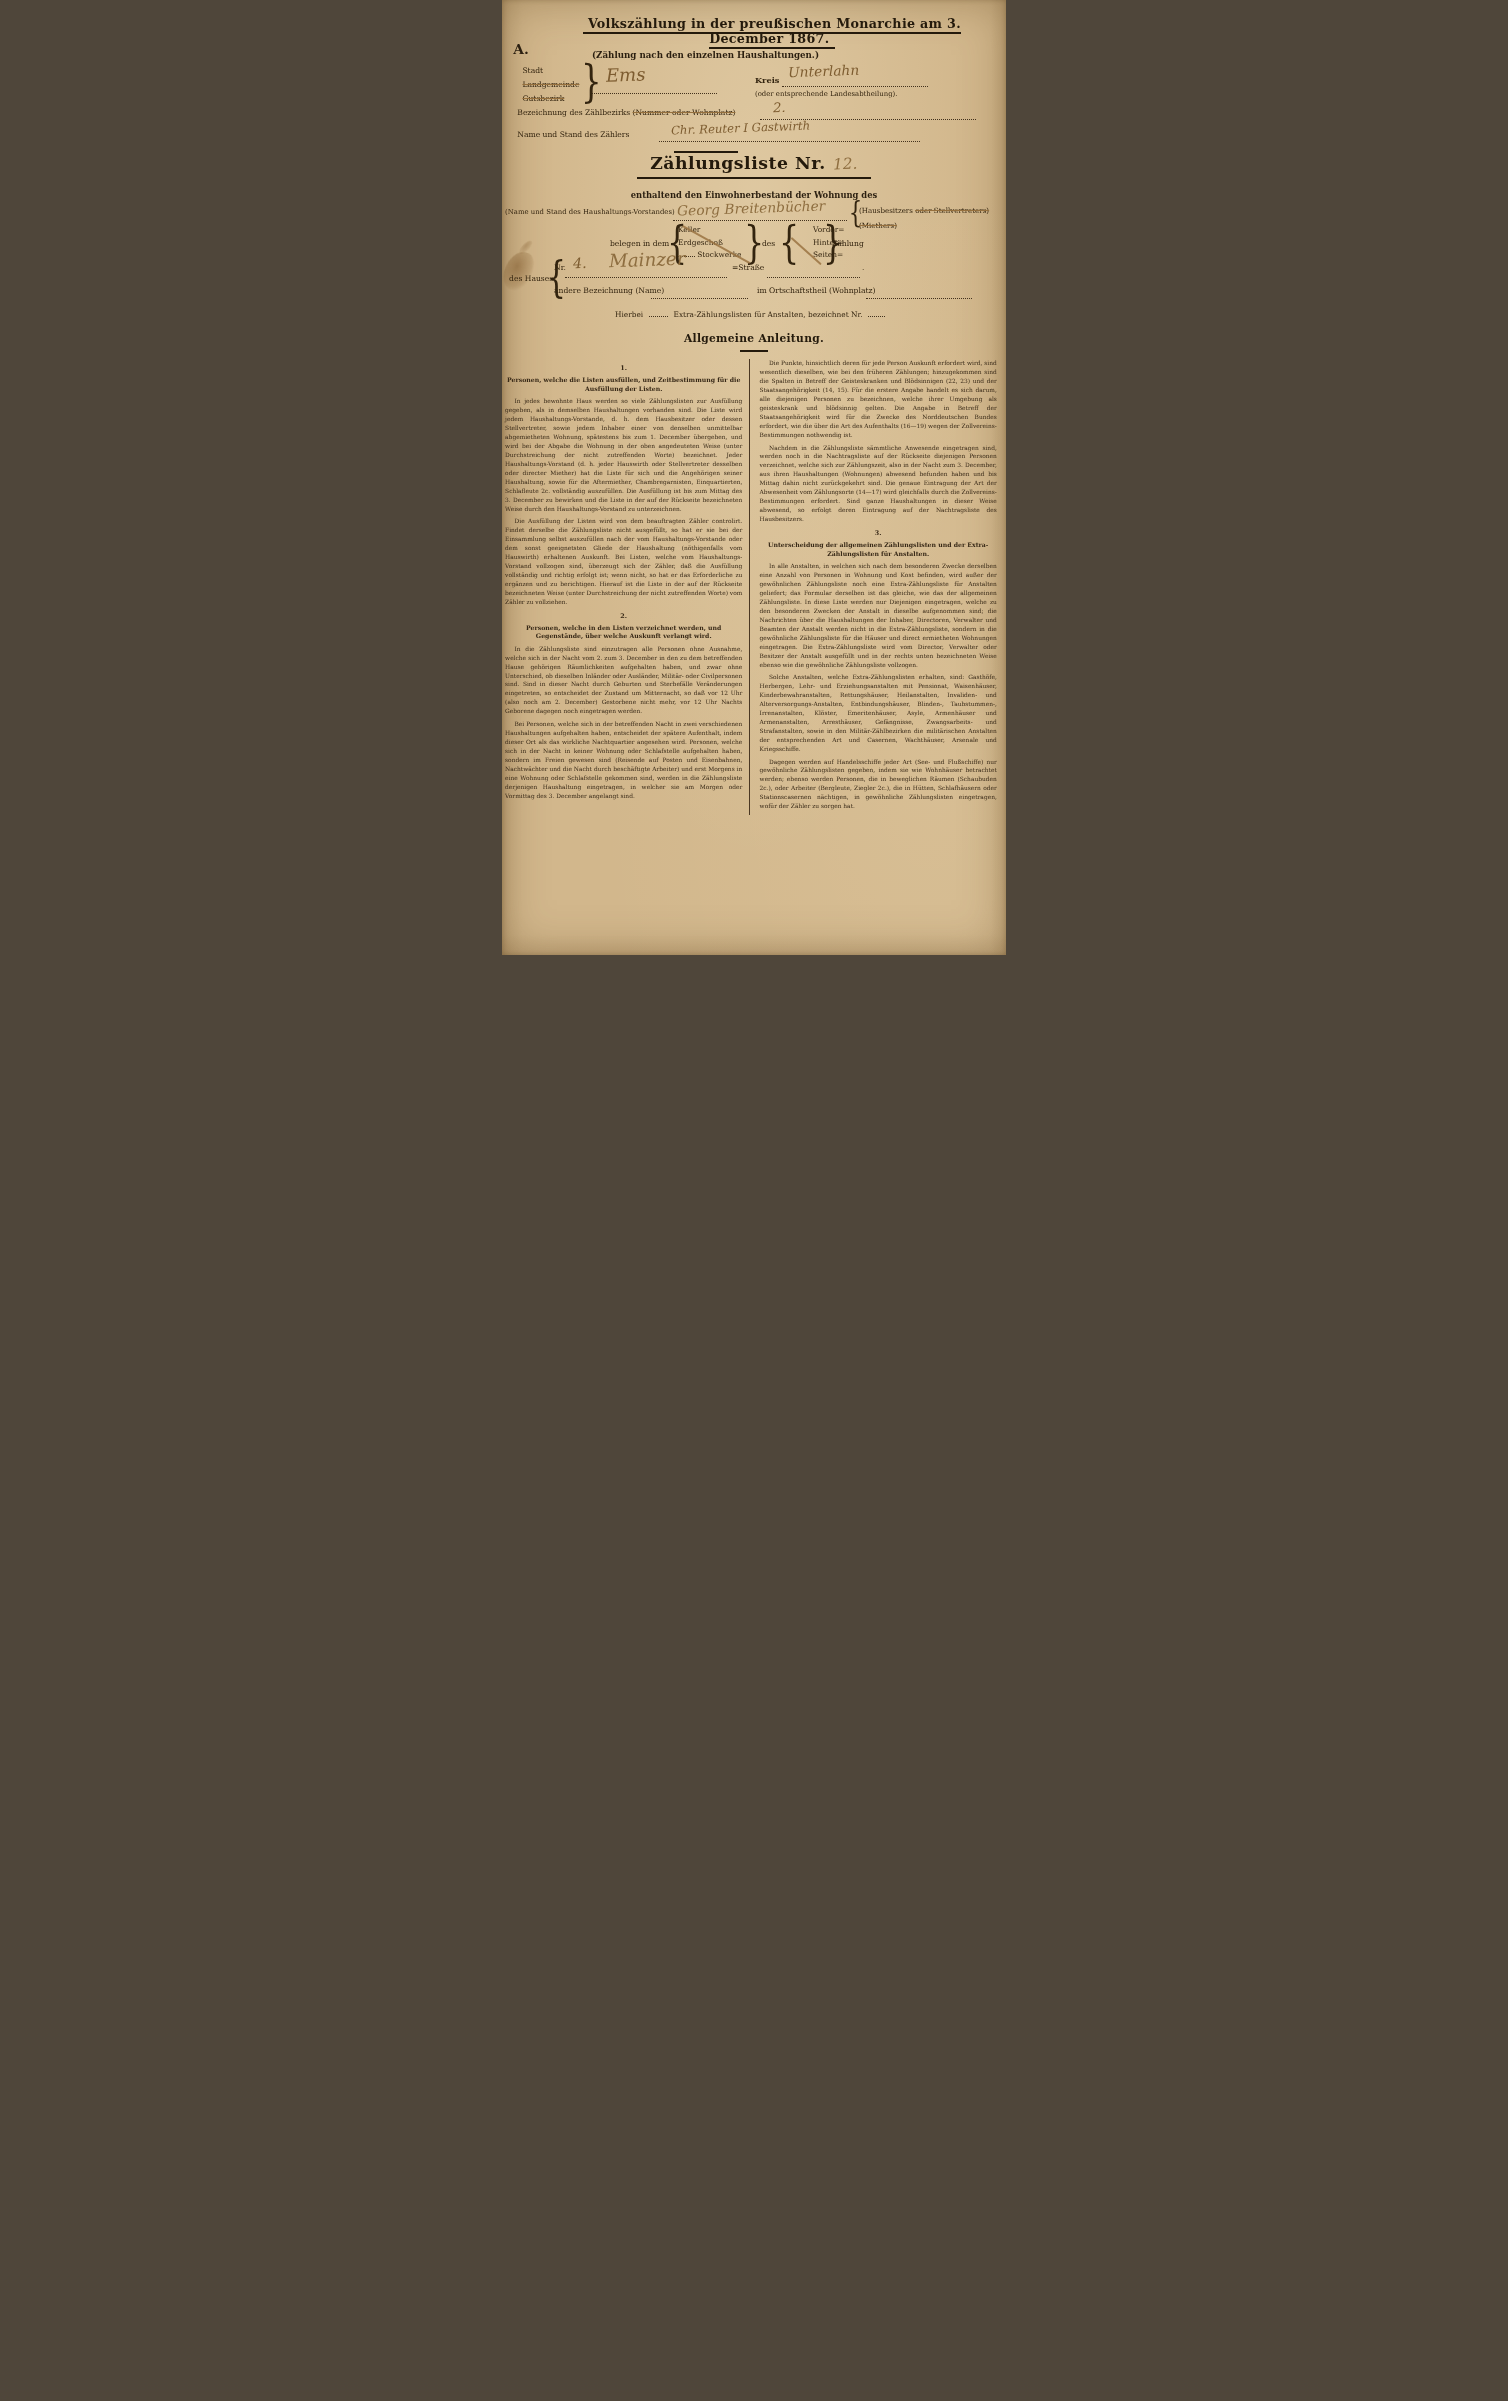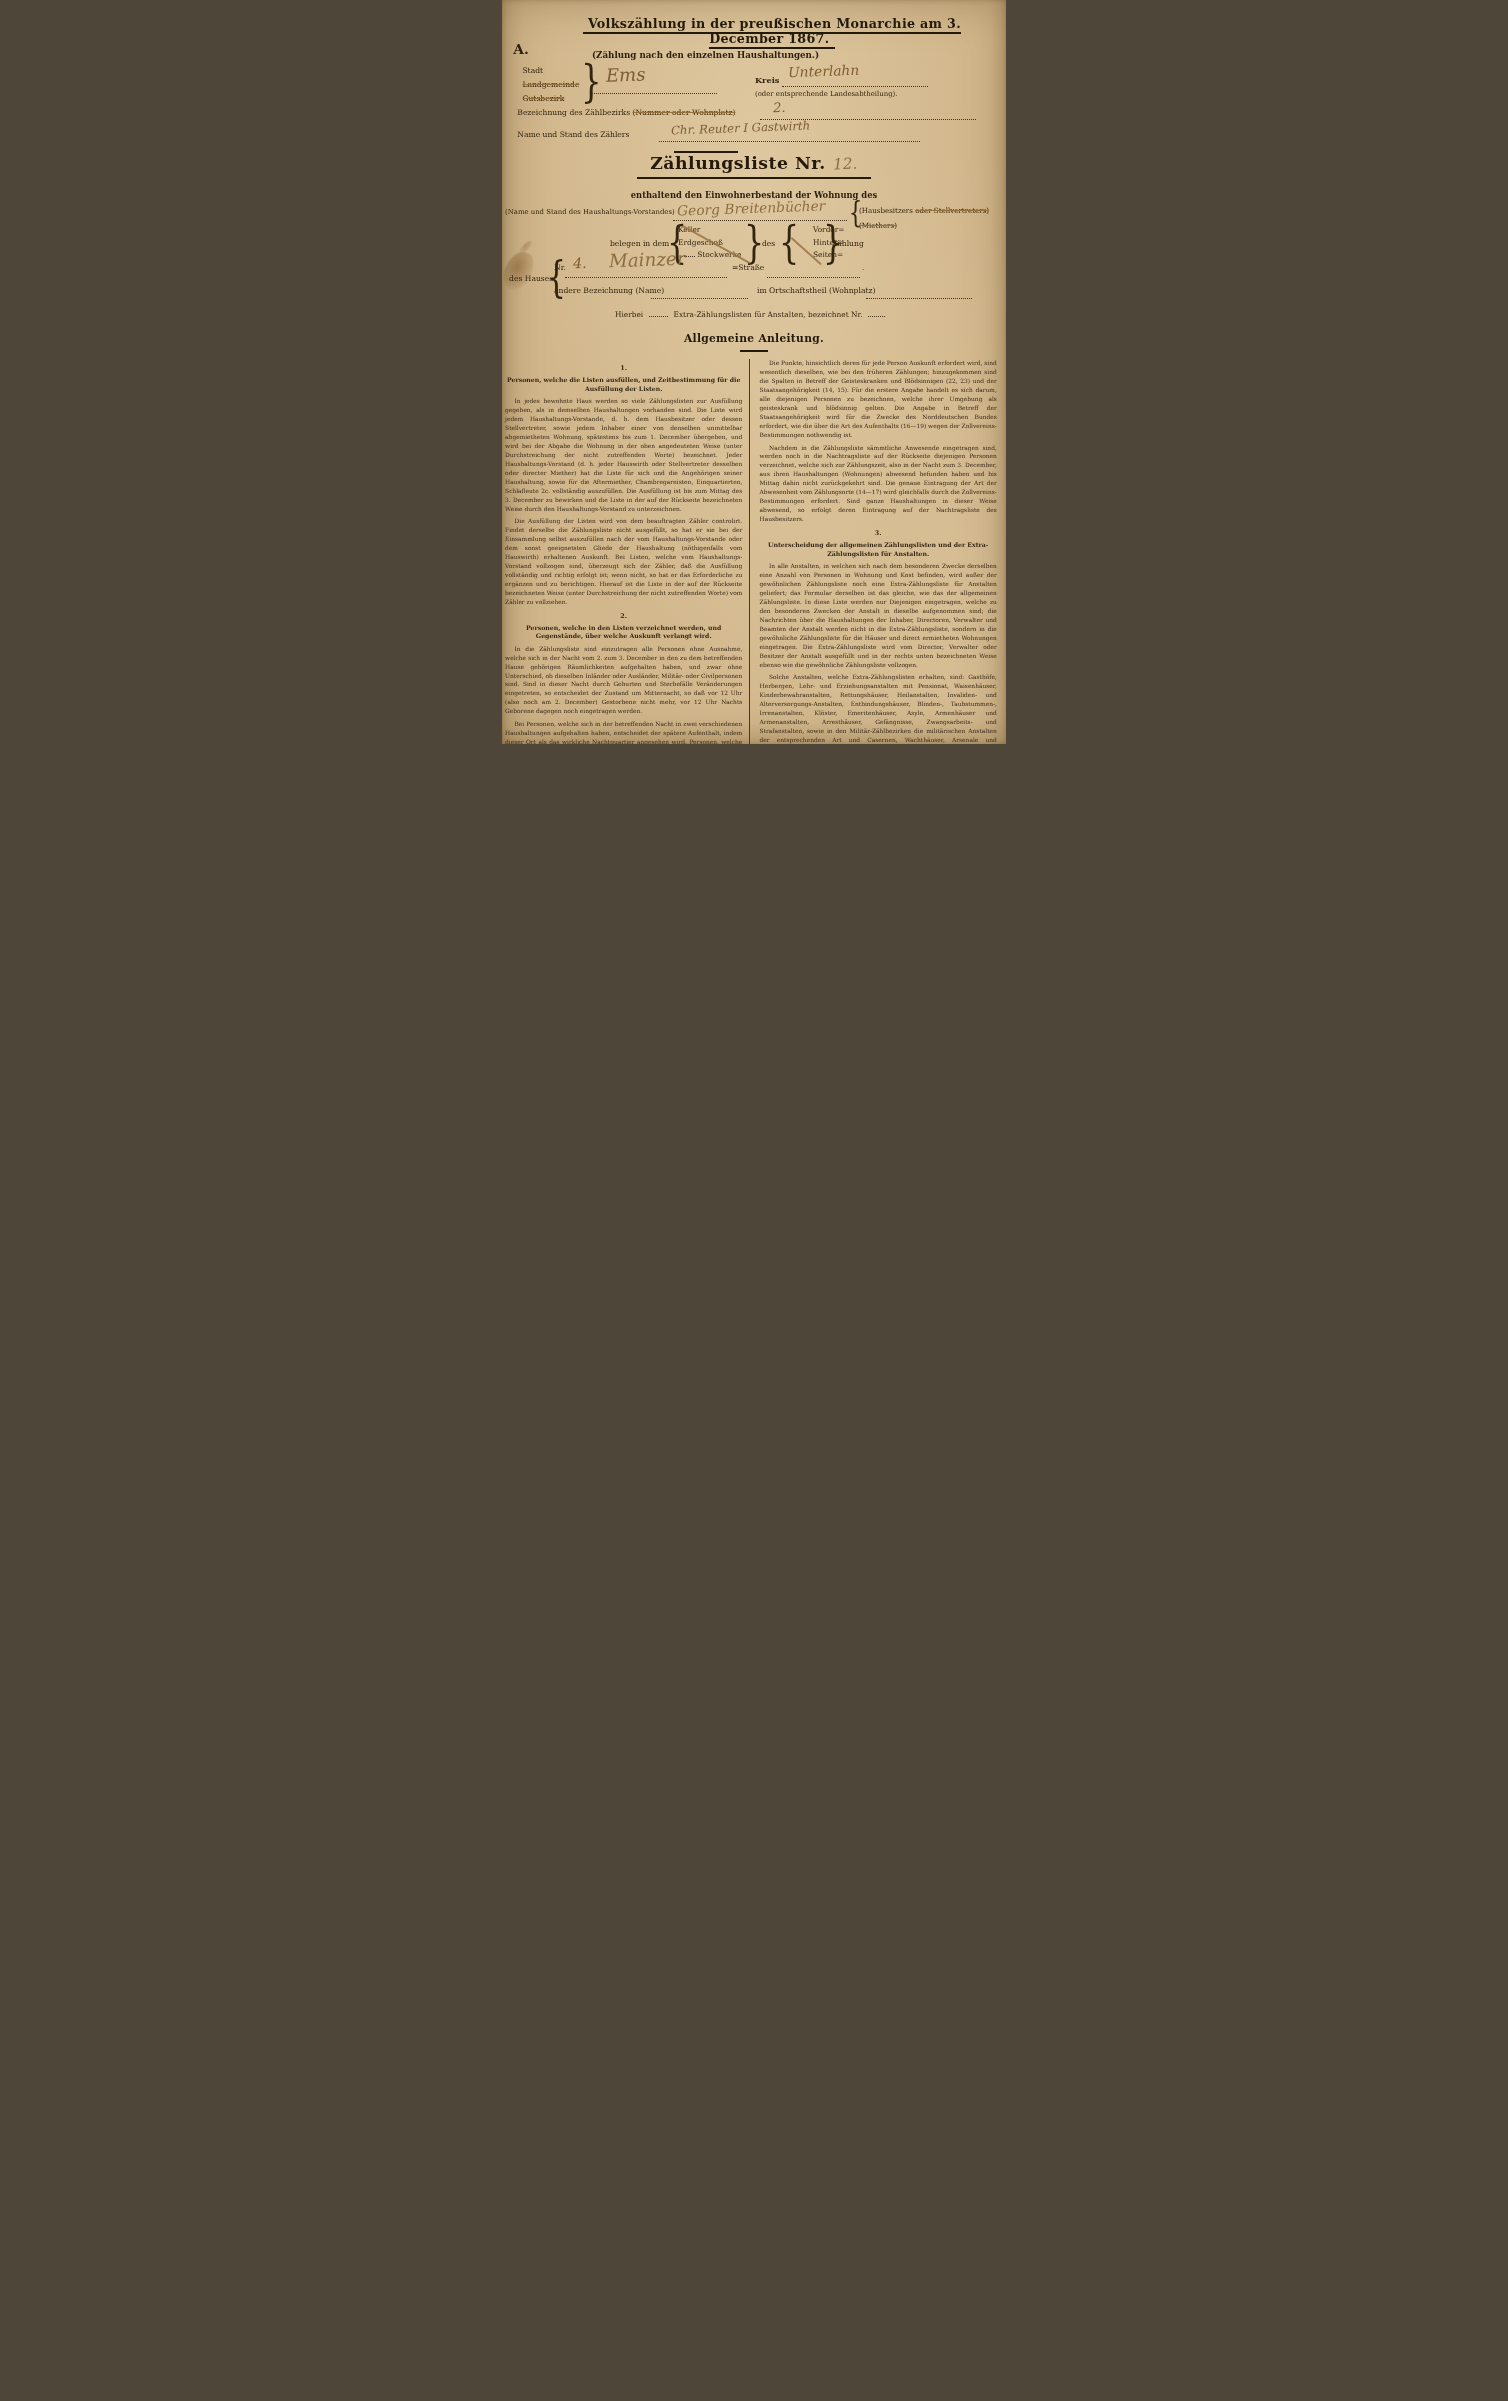--- a/index.html
+++ b/index.html
@@ -1,18 +1,18 @@
 <!DOCTYPE html>
 <html style="font-size:8.2px"><head>
 <meta charset="utf-8">
 <style>
   html,body{margin:0;padding:0;background:#4f463a;}
   .page{
     position:relative;
-    width:504px;height:744px;
+    width:504px;height:955px;
     margin:0 auto;
     background:
       radial-gradient(ellipse at 50% 22%, rgba(255,244,214,.28), transparent 62%),
       radial-gradient(ellipse at 85% 80%, rgba(255,240,205,.12), transparent 55%),
       linear-gradient(90deg, rgba(110,80,40,.18) 0, rgba(110,80,40,.05) 9.2px, transparent 20.4px),
       linear-gradient(270deg, rgba(110,80,40,.14) 0, transparent 15.3px),
       linear-gradient(0deg, rgba(110,80,40,.10) 0, transparent 20.4px),
       #d2b78c;
     box-shadow: inset 0 0 46px rgba(92,62,22,.38), inset 0 0 5.1px rgba(60,40,10,.28);
     color:#3a2b17;

